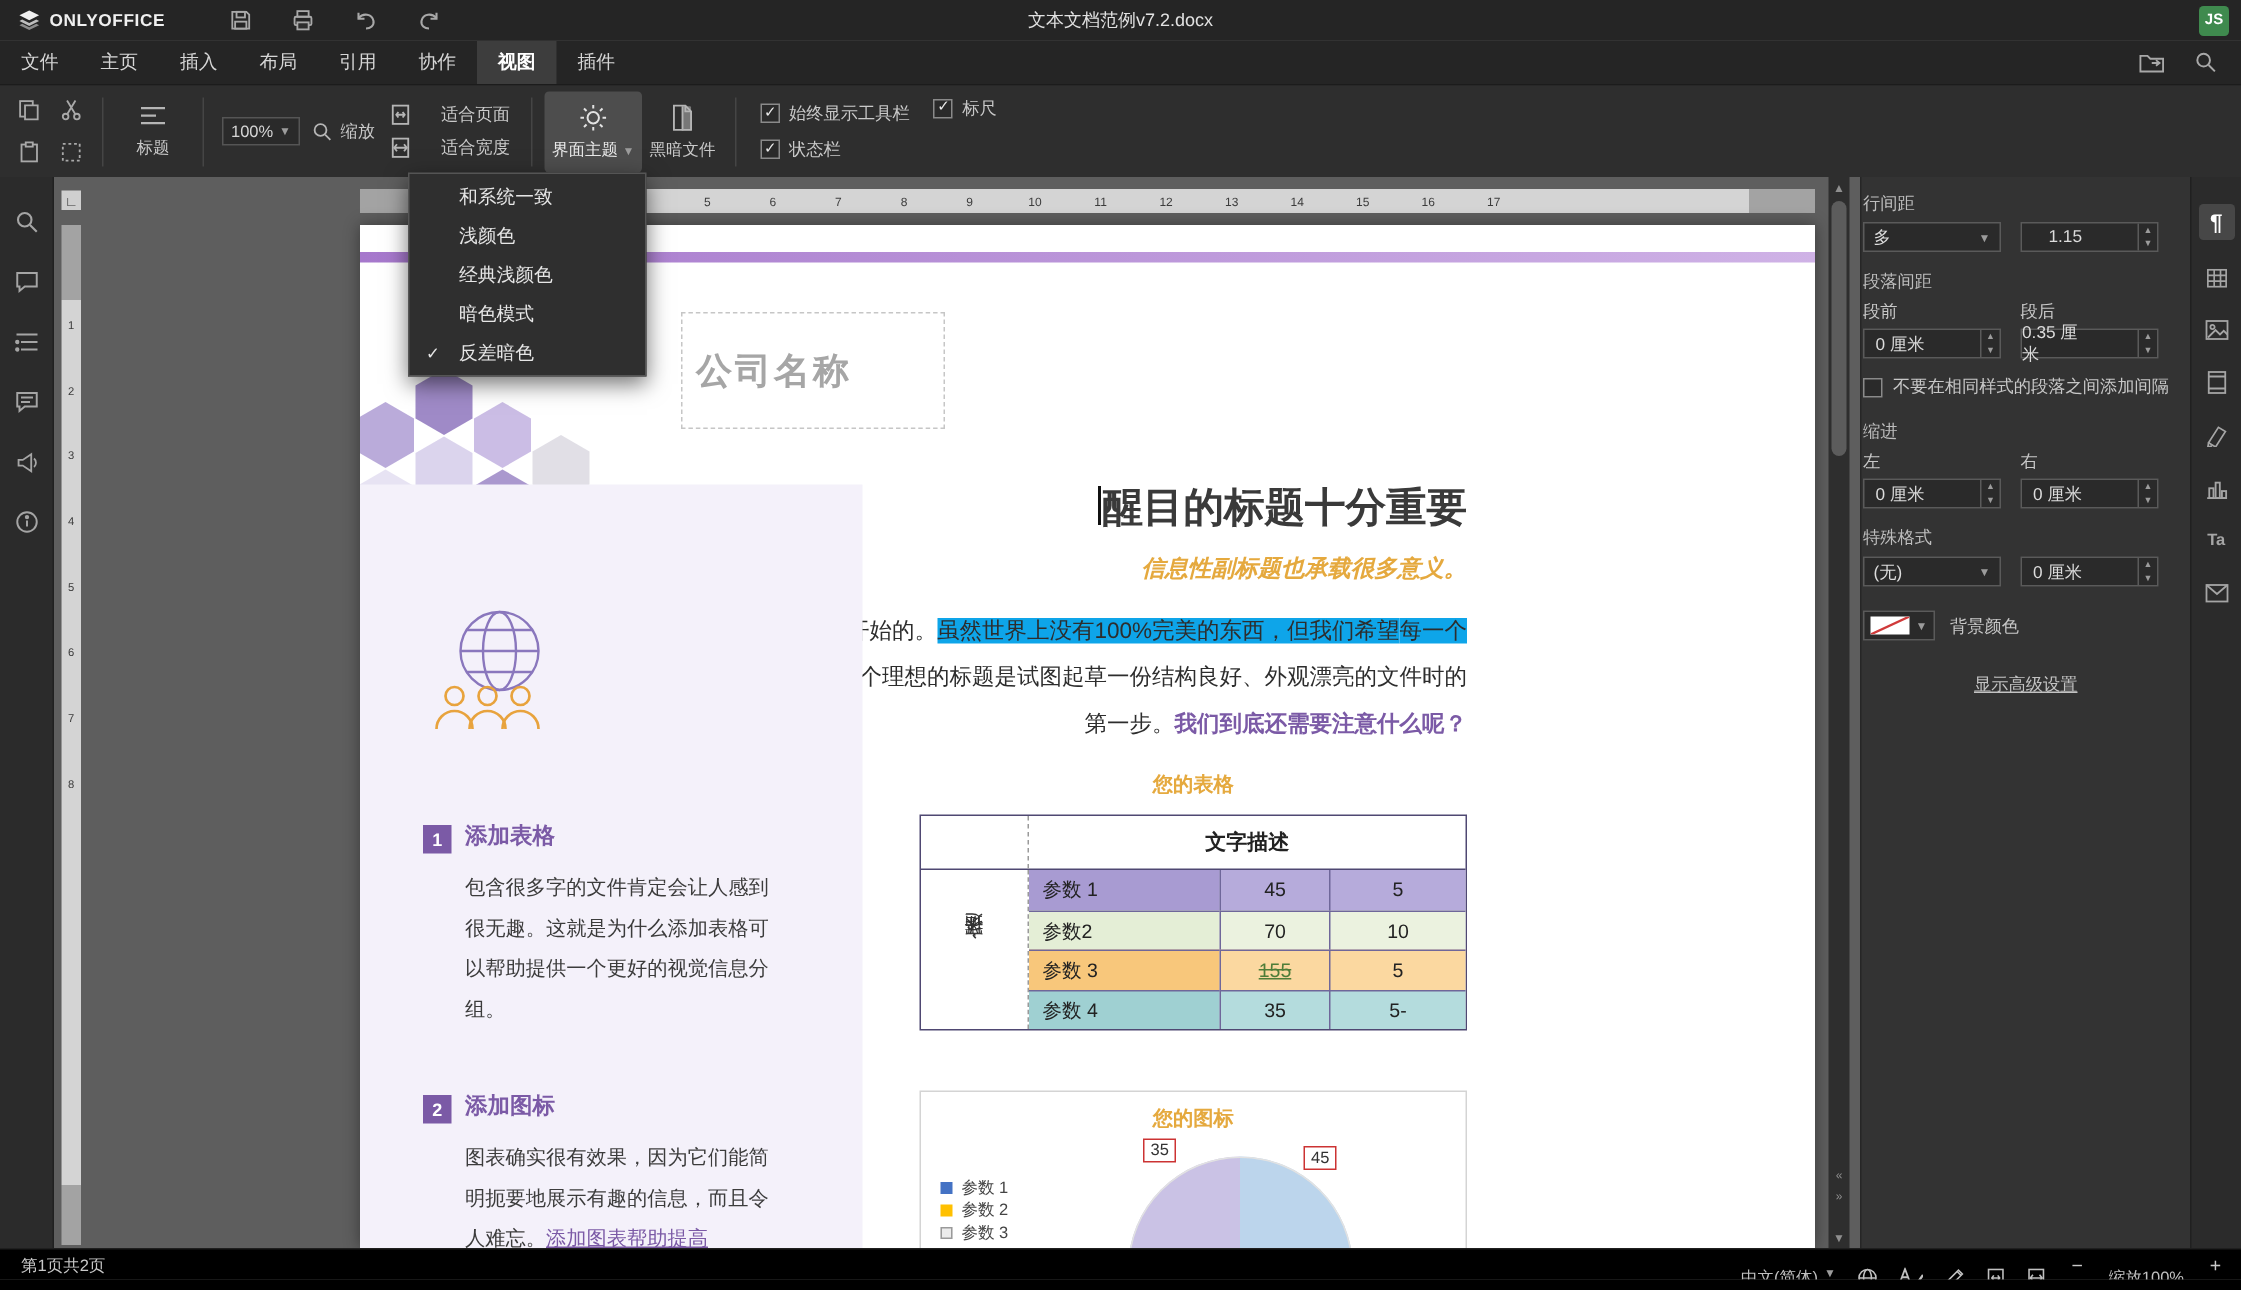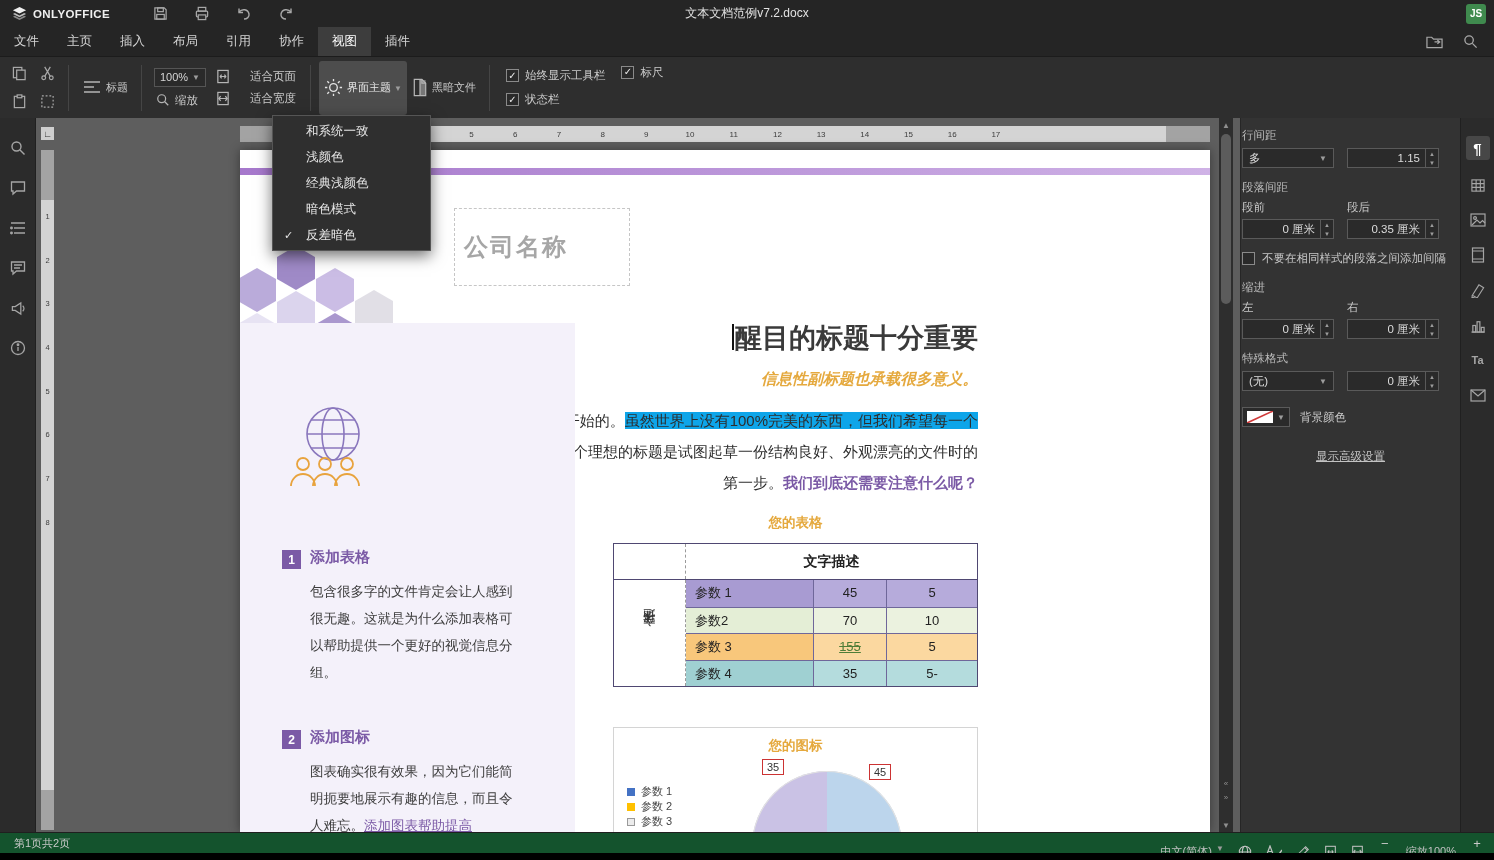--- a/index.html
+++ b/index.html
@@ -14,31 +14,31 @@
   .tb-icons { display:flex; align-items:center; gap:22px; margin-left:28px; }
   .tb-icon { width:20px; height:20px; display:flex; align-items:center; justify-content:center; color:#a8a8a8; }
   .tb-icon svg { display:block; }
   .doc-title { position:absolute; left:50%; transform:translateX(-50%); color:#e2e2e2; font-size:12px; }
   .avatar { margin-left:auto; margin-right:8px; width:20px; height:20px; border-radius:3px; background:#3f8a4e; color:#fff; font-size:10px; font-weight:bold; display:flex; align-items:center; justify-content:center; }
 
   
   .menubar { position:absolute; left:0; top:27px; width:100%; height:30px; background:#252525; display:flex; align-items:stretch; z-index:29; border-bottom:1px solid #1c1c1c; }
   .menu-items { display:flex; }
   .menu-item { display:flex; align-items:center; padding:0 14px; font-size:12.5px; color:#d6d6d6; cursor:default; }
-  .menu-items .menu-item:nth-child(7) { background:#3d3d3d; color:#ffffff; }
+  .menu-items .menu-item:nth-child(7) { background:#3d3d3d; color:#ffffff;font-weight:bold; }
   .menu-right { margin-left:auto; display:flex; align-items:center; gap:16px; padding-right:14px; color:#b9b9b9; }
 
   
   .toolbar { position:absolute; left:0; top:57px; width:100%; height:61px; background:#2e2e2e; display:flex; align-items:center; z-index:28; }
   .tsep { width:1px; height:46px; background:#454545; margin:0 8px; }
   .clip-grid { display:grid; grid-template-columns:26px 26px; grid-template-rows:26px 26px; gap:2px; margin-left:6px; }
   .mini-btn { display:flex; align-items:center; justify-content:center; color:#a9a9a9; }
-  .vbtn { display:flex; flex-direction:row; align-items:center; justify-content:center; gap:4px; min-width:50px; height:54px; border-radius:3px; color:#c9c9c9; font-size:11px; padding:0 5px; }
+  .vbtn { display:flex; flex-direction:column; align-items:center; justify-content:center; gap:4px; min-width:50px; height:54px; border-radius:3px; color:#c9c9c9; font-size:11px; padding:0 5px; }
   .vbtn.pressed { background:#4d4d4d; color:#e9e9e9; }
-  .zoom-col { display:flex; flex-direction:column; gap:6px; margin:0 4px; }
+  .zoom-col { display:flex; flex-direction:row; gap:6px; margin:0 4px; }
   .zoom-select { width:52px; height:19px; background:#2a2a2a; border:1px solid #555; display:flex; align-items:center; justify-content:space-between; padding:0 5px; color:#d5d5d5; font-size:11px; }
   .zoom-row { display:flex; align-items:center; gap:5px; color:#c9c9c9; font-size:11.5px; padding-left:2px; }
   .fit-col { display:flex; flex-direction:column; gap:7px; margin:0 6px; }
   .fit-row { display:flex; align-items:flex-start; gap:20px; color:#c9c9c9; font-size:11.5px; }
   .cb-col { display:flex; flex-direction:column; gap:9px; margin:0 8px; }
   .cb-row { display:flex; align-items:center; gap:6px; color:#c9c9c9; font-size:11.5px; }
   .cbx { width:13px; height:13px; border:1px solid #8a8a8a; background:#2a2a2a; display:flex; align-items:center; justify-content:center; color:#eaeaea; font-size:10px; line-height:1; }
   .caret { font-size:8px; color:#9c9c9c; }
 
   
@@ -54,21 +54,21 @@
   
   .right-rail { position:absolute; right:0; top:118px; width:34px; height:714px; background:#2b2b2b; border-left:1px solid #202020; display:flex; flex-direction:column; align-items:center; padding-top:18px; gap:15px; z-index:20; }
   .right-rail .rail-icon.active { background:#474747; border-radius:3px; color:#ffffff; width:24px; height:24px; }
 
   
   .right-panel { position:absolute; right:34px; top:118px; width:220px; height:714px; background:#333333; border-left:1px solid #262626; padding:10px 1px; color:#c7c7c7; font-size:11.5px; z-index:19; }
   .rp-label { color:#bdbdbd; margin-bottom:5px; }
   .rp-row { display:flex; gap:13px; margin-bottom:12px; }
   .rp-col { width:92px; }
   .rp-select { height:20px; background:#2a2a2a; border:1px solid #5a5a5a; display:flex; align-items:center; justify-content:space-between; padding:0 6px; color:#dcdcdc; }
-  .spin { height:20px; background:#2a2a2a; border:1px solid #5a5a5a; display:flex; align-items:stretch; }
+  .spin { height:20px; background:#2a2a2a; border:1px solid #5a5a5a; display:flex; align-items:stretch;gap:32px; }
   .spin-val { flex:1; display:flex; align-items:center; justify-content:flex-end; padding-right:5px; color:#dcdcdc; }
   .spin-btns { width:13px; border-left:1px solid #5a5a5a; display:flex; flex-direction:column; }
   .spin-btns i { flex:1; font-style:normal; font-size:6px; color:#9c9c9c; display:flex; align-items:center; justify-content:center; }
   .rp-check { display:flex; gap:7px; margin:4px 0 14px; line-height:15px; }
   .rp-link { text-align:center; margin-top:22px; }
   .rp-link span { color:#c3c3c3; text-decoration:underline; cursor:default; }
   .color-row { display:flex; align-items:center; gap:10px; margin-top:16px; }
   .color-btn { display:flex; align-items:center; gap:4px; background:#2a2a2a; border:1px solid #5a5a5a; padding:2px 4px; height:20px; }
   .color-swatch { width:26px; height:12px; background:#ffffff; position:relative; overflow:hidden; }
   .color-swatch svg { position:absolute; inset:0; }
@@ -155,21 +155,21 @@
   .legend-item:nth-child(2) .sw { background:#ffc000; }
   .legend-item:nth-child(3) .sw { background:#ececec; border:1px solid #9a9a9a; }
   .pie { position:absolute; left:138px; top:43px; width:150px; height:150px; border-radius:50%;
          background:conic-gradient(from 0deg,#bcd5ec 0deg 115deg,#9fc3e3 115deg 152deg,#f3e4c8 152deg 250deg,#cac2e5 250deg 360deg);
          box-shadow:0 0 0 1px #e2e2e2 inset; }
   .pie-label { position:absolute; background:#fff; border:1px solid #c33; color:#333; font-size:11px; padding:0 4px; height:16px; line-height:15px; }
   .pie-label.l1 { left:148px; top:31px; }
   .pie-label.l2 { left:255px; top:36px; }
 
   
-  .statusbar { position:absolute; left:0; top:832px; width:100%; height:21px; background:#14532d; border-top:1px solid #1f1f1f; display:flex; align-items:center; color:#c9c9c9; font-size:11px; z-index:30; }
+  .statusbar { position:absolute; left:0; top:832px; width:100%; height:21px; background:#000000; border-top:1px solid #1f1f1f; display:flex; align-items:center; color:#c9c9c9; font-size:11px; z-index:30; }
   .sb-left { padding-left:14px; }
   .sb-right { margin-left:auto; display:flex; align-items:center; gap:14px; padding-right:10px; }
   .sb-item { display:flex; align-items:flex-start; gap:4px; color:#c0c0c0;margin-top:17px; }
   .blackstrip { position:absolute; left:0; top:853px; width:100%; height:7px; background:#000; z-index:31; }
   .zoom-glyph { font-size:13px; color:#c9c9c9; width:14px; text-align:center; }
 </style>
 </head>
 <body>
 
 <div class="app">

